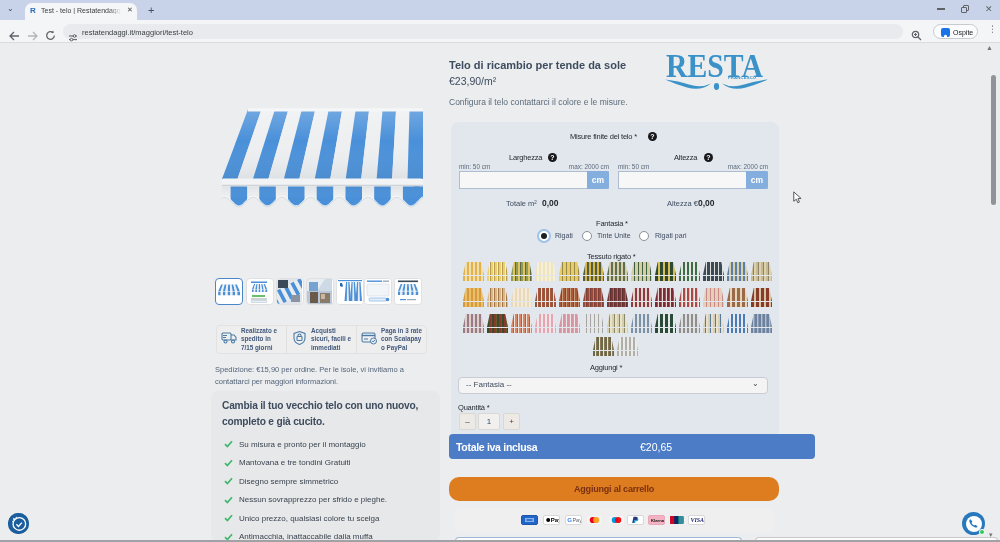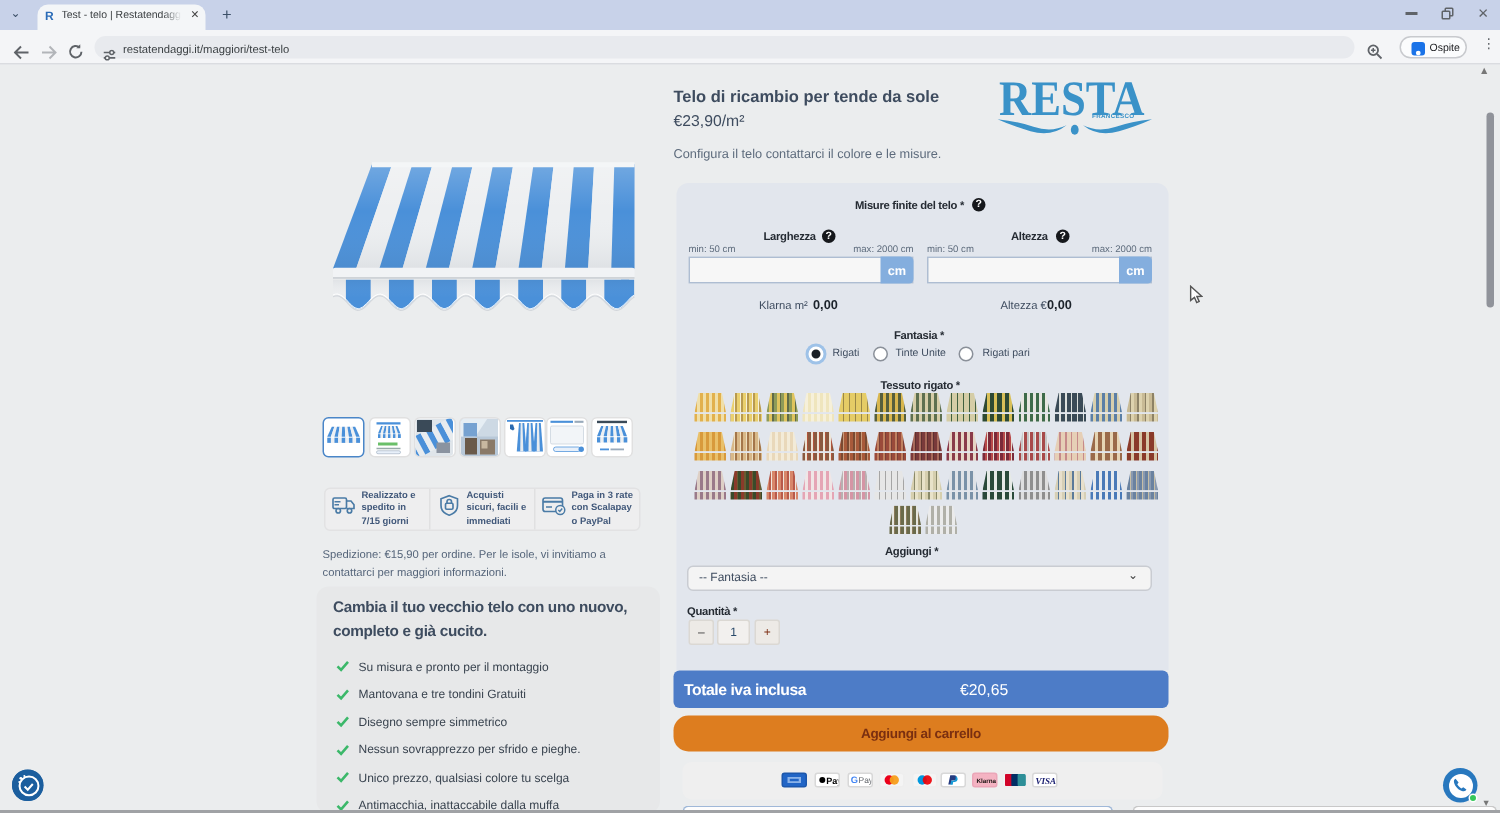--- a/index.html
+++ b/index.html
@@ -21,38 +21,38 @@
 #ospite .av{position:absolute;left:7px;top:3px;width:9px;height:9px;border-radius:2px;background:#1a73e8;overflow:hidden}
 #ospite .tx{position:absolute;left:19px;top:4px;font-size:7px;color:#202124}
 
 #page{left:0;top:43px;width:1000px;height:499px;background:#ebedee}
 
 #ptitle{left:449px;top:59px;font-size:11px;font-weight:bold;color:#3e4c5f}
 #pprice{left:449px;top:75px;font-size:10.5px;color:#3e4c5f}
 #psub{left:449px;top:97px;font-size:8.5px;color:#5d6b7c}
 
 #panel{left:451px;top:122px;width:328px;height:325px;background:#e2e6ed;border-radius:8px 8px 0 0}
-.lbl{font-weight:bold;color:#252b33;font-size:7.5px;letter-spacing:-0.2px}
+.lbl{font-weight:normal;color:#252b33;font-size:7.5px;letter-spacing:-0.2px}
 .qmark{width:9px;height:9px;border-radius:50%;background:#16181c;color:#fff;font-size:7px;font-weight:bold;text-align:center;line-height:9px}
 .minmax{font-size:6.4px;color:#5d6b7c}
 .inp{height:18px;background:#f7f7f7;border:1px solid #aebdd2}
 .cmbox{width:22px;height:18px;background:#84aede;color:#fff;font-size:8.5px;font-weight:bold;text-align:center;line-height:18px;border-radius:0 3px 3px 0}
 .radio{width:10px;height:10px;border-radius:50%;background:#fff;border:1px solid #8a9099}
 #radio1{background:#1b2026;border:2px solid #fff;box-shadow:0 0 0 2px #9ec2e8}
 .rlab{font-size:7px;color:#3e4c5f}
 
 .sw{position:absolute;width:21px;height:22px}
 .sw .t{height:13px;clip-path:polygon(13% 0,87% 0,100% 100%,0 100%)}
 .sw .b{height:5px;margin-top:1px}
 
 #msel{left:458px;top:377px;width:310px;height:17px;background:#f4f4f4;border:1px solid #c9ccd2;border-radius:4px}
 
 .qbox{width:17px;height:16.5px;background:#edeae6;border:1px solid #dbd8d3;border-radius:2px;text-align:center;line-height:16px;font-size:8px}
 
-#bluebar{left:449px;top:447px;width:330px;height:25px;background:#4d7cc7;border-radius:4px;color:#fff}
+#bluebar{left:449px;top:434px;width:366px;height:25px;background:#4d7cc7;border-radius:4px;color:#fff}
 #orangebtn{left:449px;top:477px;width:330px;height:24px;background:#dd7d1f;border-radius:10px;text-align:center;color:#7a2f10;font-weight:bold;font-size:9px;letter-spacing:-0.2px;line-height:24px}
 #paystrip{left:455px;top:508px;width:320px;height:25px;background:#efefef;border-radius:6px}
 .pic{position:absolute;top:515px;width:17px;height:10px;border-radius:2px;background:#fff;border:1px solid #d8d8d8;overflow:hidden;display:flex;align-items:center;justify-content:center}
 
 #badges{left:216px;top:325px;width:211px;height:29px;border:1px solid #e2e2e3;border-radius:4px;background:#eeeeef;display:flex}
 .bcell{flex:1;display:flex;align-items:center;padding-left:4px;border-right:1px solid #e0e0e1}
 .bcell:last-child{border-right:none}
 .btxt{font-size:6.3px;color:#41587a;font-weight:bold;line-height:1.35;margin-left:3px}
 #shiptx{left:215px;top:363.5px;width:240px;font-size:7.5px;color:#55657a;line-height:12.4px}
 #graypanel{left:211px;top:391px;width:229px;height:151px;background:#e7e8e9;border-radius:8px}
@@ -135,21 +135,21 @@
 <div class="abs lbl" style="left:674px;top:153px">Altezza</div>
 <div class="abs qmark" style="left:704px;top:153px">?</div>
 <div class="abs minmax" style="left:459px;top:163px">min: 50 cm</div>
 <div class="abs minmax" style="left:567px;top:163px;width:42px;text-align:right">max: 2000 cm</div>
 <div class="abs minmax" style="left:618px;top:163px">min: 50 cm</div>
 <div class="abs minmax" style="left:726px;top:163px;width:42px;text-align:right">max: 2000 cm</div>
 <div class="abs inp" style="left:459px;top:171px;width:150px"></div>
 <div class="abs cmbox" style="left:587px;top:171px">cm</div>
 <div class="abs inp" style="left:618px;top:171px;width:150px"></div>
 <div class="abs cmbox" style="left:746px;top:171px">cm</div>
-<div class="abs" style="left:506px;top:199px;font-size:7.5px;color:#3e4c5f">Klarna m²</div>
+<div class="abs" style="left:506px;top:199px;font-size:7.5px;color:#3e4c5f">Totale m²</div>
 <div class="abs" style="left:542px;top:198px;font-size:8.5px;font-weight:bold;color:#1c232b">0,00</div>
 <div class="abs" style="left:667px;top:199px;font-size:7.5px;color:#3e4c5f">Altezza €</div>
 <div class="abs" style="left:698px;top:198px;font-size:8.5px;font-weight:bold;color:#1c232b">0,00</div>
 <div class="abs lbl" style="left:596px;top:219px">Fantasia *</div>
 <div class="abs radio" id="radio1" style="left:539px;top:231px"></div>
 <div class="abs rlab" style="left:555px;top:232px">Rigati</div>
 <div class="abs radio" style="left:582px;top:231px"></div>
 <div class="abs rlab" style="left:597px;top:232px">Tinte Unite</div>
 <div class="abs radio" style="left:639px;top:231px"></div>
 <div class="abs rlab" style="left:655px;top:232px">Rigati pari</div>

